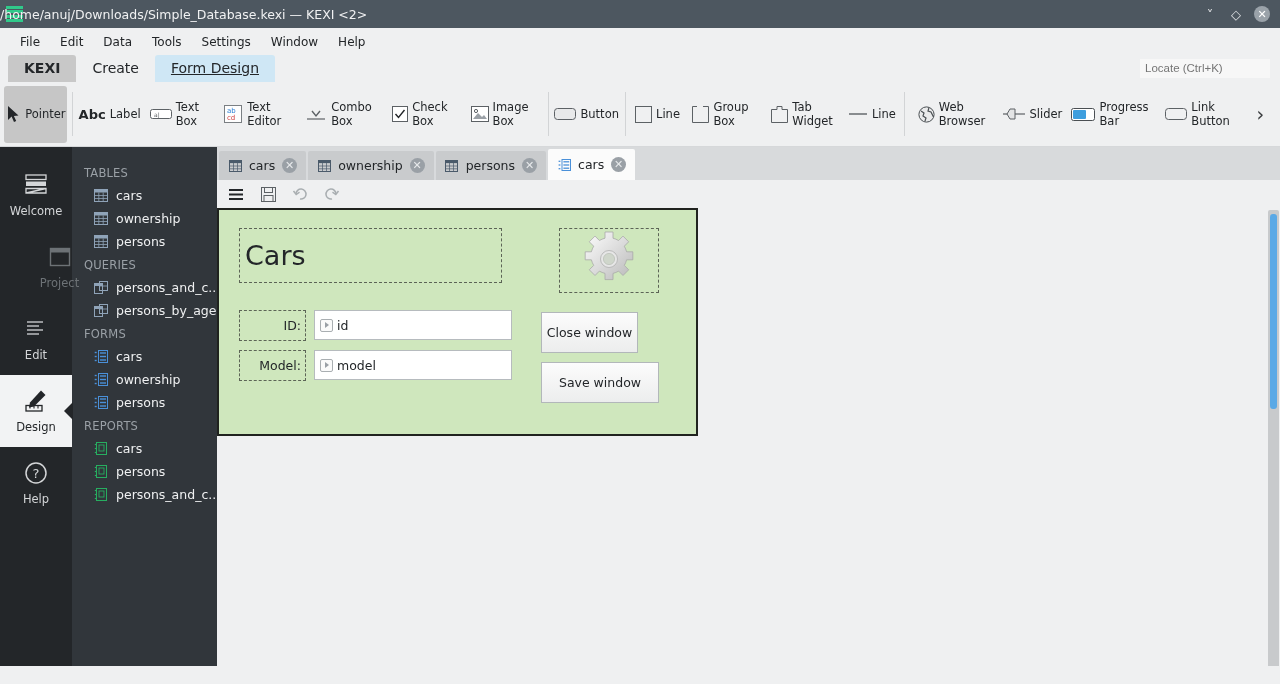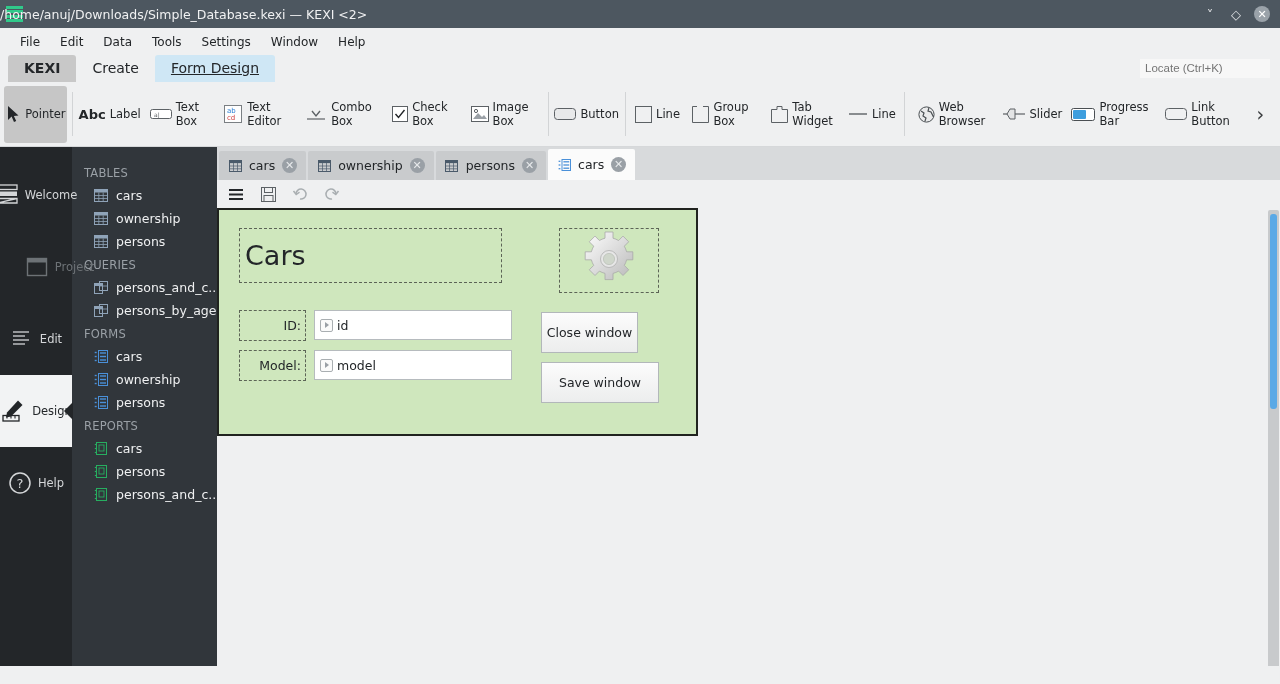--- a/index.html
+++ b/index.html
@@ -58,21 +58,21 @@
   .tool .ico { height:22px; display:flex; align-items:center; justify-content:center; }
   .sep { width:1px; height:44px; background:#d2d4d6; margin:0 5px; }
   .more-arrow { margin-left:auto; padding:0 12px; font-size:19px; color:#3c3f41; }
 
   
   .body { display:flex; height:519px; }
 
   
   .rail { width:72px; background:#232629; display:flex; flex-direction:column; padding-top:12px; }
   .rail-item {
-    height:72px; display:flex; flex-direction:row; align-items:center; justify-content:center;
+    height:72px; display:flex; flex-direction:column; align-items:center; justify-content:center;
     gap:6px; color:#d4d6d8; font-size:11.5px; position:relative;
   }
   .rail-item.disabled { color:#6d7276;margin-left:47px; }
   .rail-item.selected { background:#f2f3f4; color:#232629; }
   .rail-item.selected::after {
     content:""; position:absolute; right:-1px; top:50%; transform:translateY(-50%);
     border-top:9px solid transparent; border-bottom:9px solid transparent; border-right:9px solid #232629;
   }
   .rail-ico { height:26px; display:flex; align-items:center; justify-content:center; }
 

